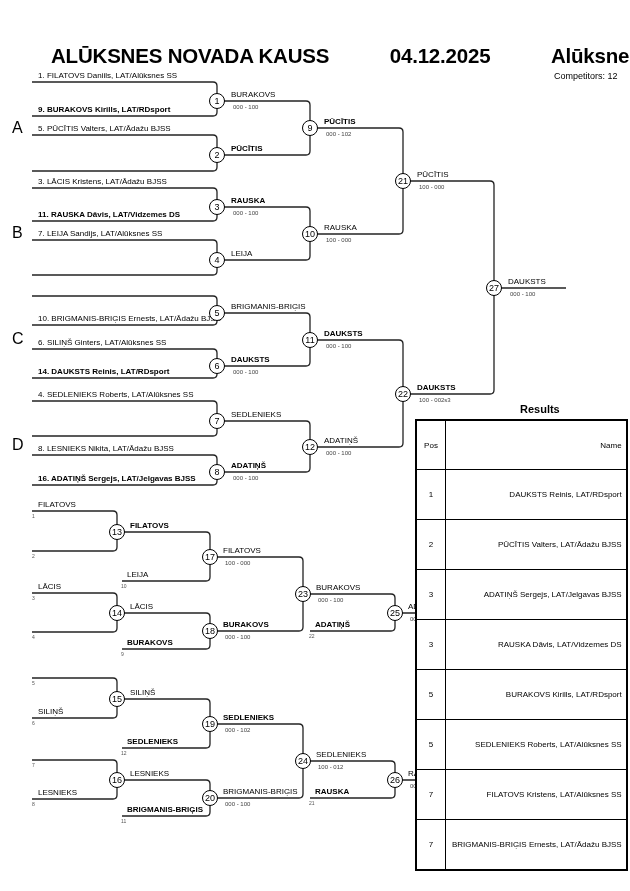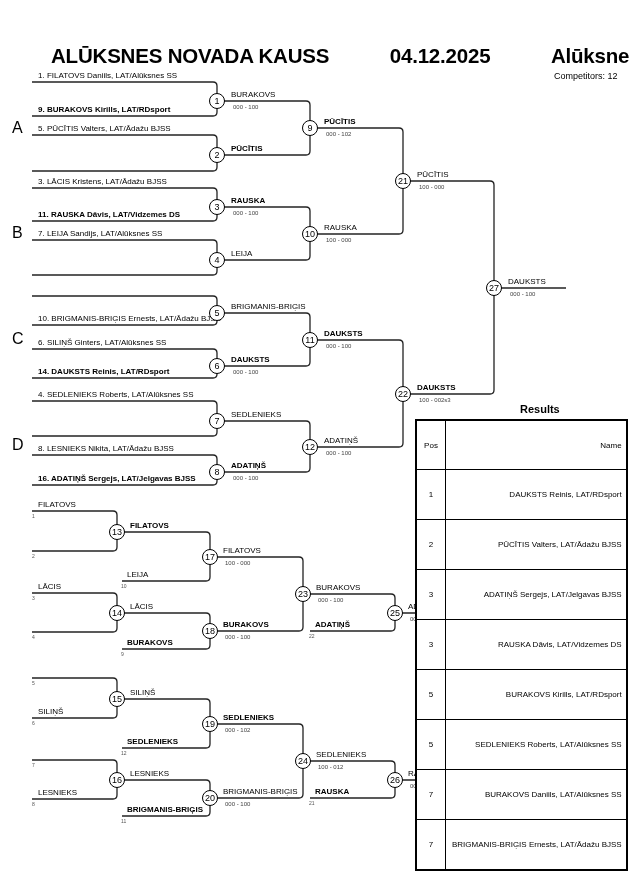--- a/index.html
+++ b/index.html
@@ -284,20 +284,20 @@
       <tr>
         <td class="pos">5</td>
         <td class="name">BURAKOVS Kirills, LAT/RDsport</td>
       </tr>
       <tr>
         <td class="pos">5</td>
         <td class="name">SEDLENIEKS Roberts, LAT/Alūksnes SS</td>
       </tr>
       <tr>
         <td class="pos">7</td>
-        <td class="name">BURAKOVS Daniils, LAT/Alūksnes SS</td>
+        <td class="name">FILATOVS Kristens, LAT/Alūksnes SS</td>
       </tr>
       <tr>
         <td class="pos">7</td>
         <td class="name">BRIGMANIS-BRIĢIS Ernests, LAT/Ādažu BJSS</td>
       </tr>
     </tbody>
 </table>
 
 </body></html>

